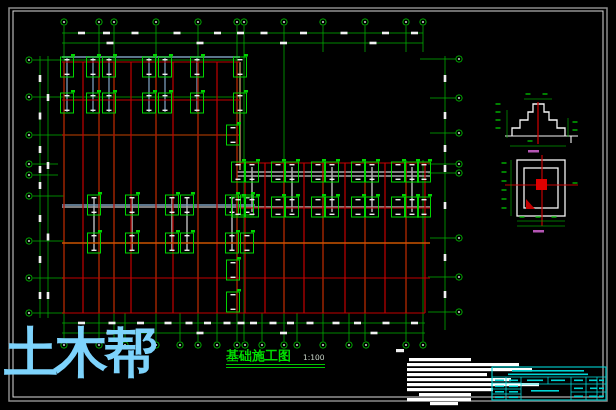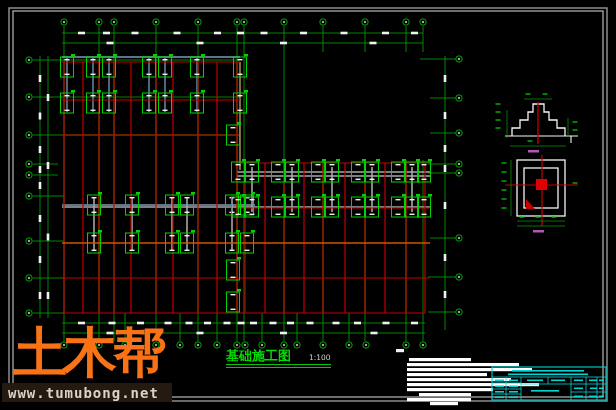--- a/index.html
+++ b/index.html
@@ -3,22 +3,22 @@
 <meta charset="utf-8">
 <style>
   html,body{margin:0;padding:0;background:#000;}
   .stage{position:relative;width:616px;height:410px;background:#000;overflow:hidden;
          font-family:"DejaVu Sans",sans-serif;}
   .stage svg{position:absolute;left:0;top:0;}
   .plan-title{position:absolute;left:226px;top:347px;line-height:1;z-index:5;
               border-bottom:1px solid #00c800;padding-bottom:2px;}
   .plan-title:after{content:"";display:block;margin-top:1px;border-bottom:1px solid #00c800;}
   .pt-main{color:#00dd00;font-weight:bold;font-size:13px;letter-spacing:0;}
-  .pt-scale{color:#c9d6c9;font-size:7.5px;margin-left:18px;}
-  .wm-logo{position:absolute;left:13px;top:326px;z-index:6;color:#f97316;font-weight:bold;
+  .pt-scale{color:#c9d6c9;font-size:7.5px;margin-left:12px;}
+  .wm-logo{position:absolute;left:4px;top:326px;z-index:6;color:#7dd3fc;font-weight:bold;
            font-size:54px;line-height:1;letter-spacing:-4px;font-family:"DejaVu Sans",sans-serif;}
   .wm-band{position:absolute;left:2px;top:383px;width:170px;height:19px;z-index:7;
            background:#241a10;display:flex;align-items:center;}
   .wm-band span{color:#dad3c6;font-family:"DejaVu Sans Mono",monospace;font-weight:bold;
                 font-size:14px;letter-spacing:1px;padding-left:6px;white-space:nowrap;}
 </style>
 </head>
 <body>
 
 <div class="stage">
@@ -578,16 +578,13 @@
         <rect x="599" y="387.5" width="5" height="1.6" fill="#00d4d4"></rect>
         <rect x="599" y="395.5" width="5" height="1.6" fill="#00d4d4"></rect>
       </g>
     </svg>
 
   <div class="plan-title">
     <span class="pt-main">基础施工图</span><span class="pt-scale">1:100</span>
   </div>
 
   <div class="wm-logo">土木帮</div>
-  <div class="wm-band">
-    <span>www.tumubong.net</span>
-  </div>
 </div>
 
 </body></html>

